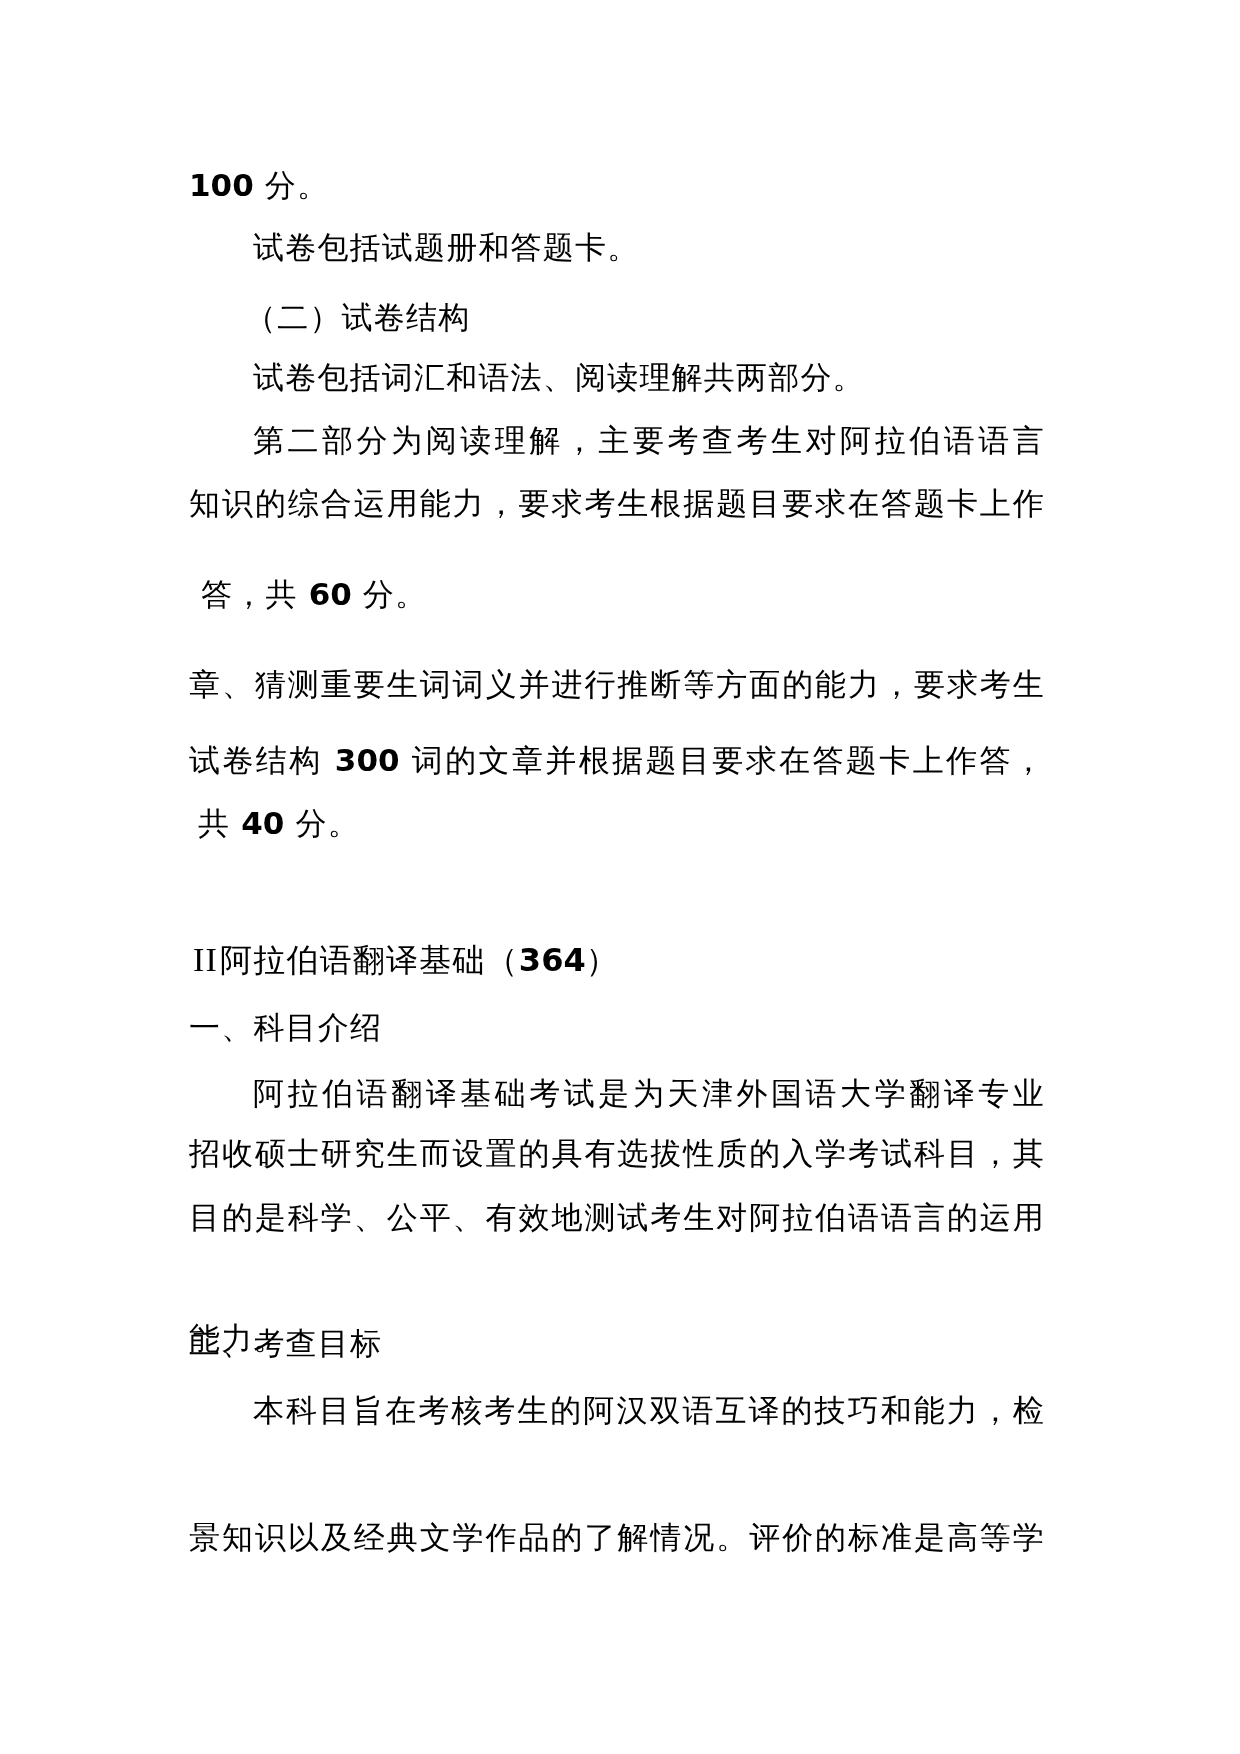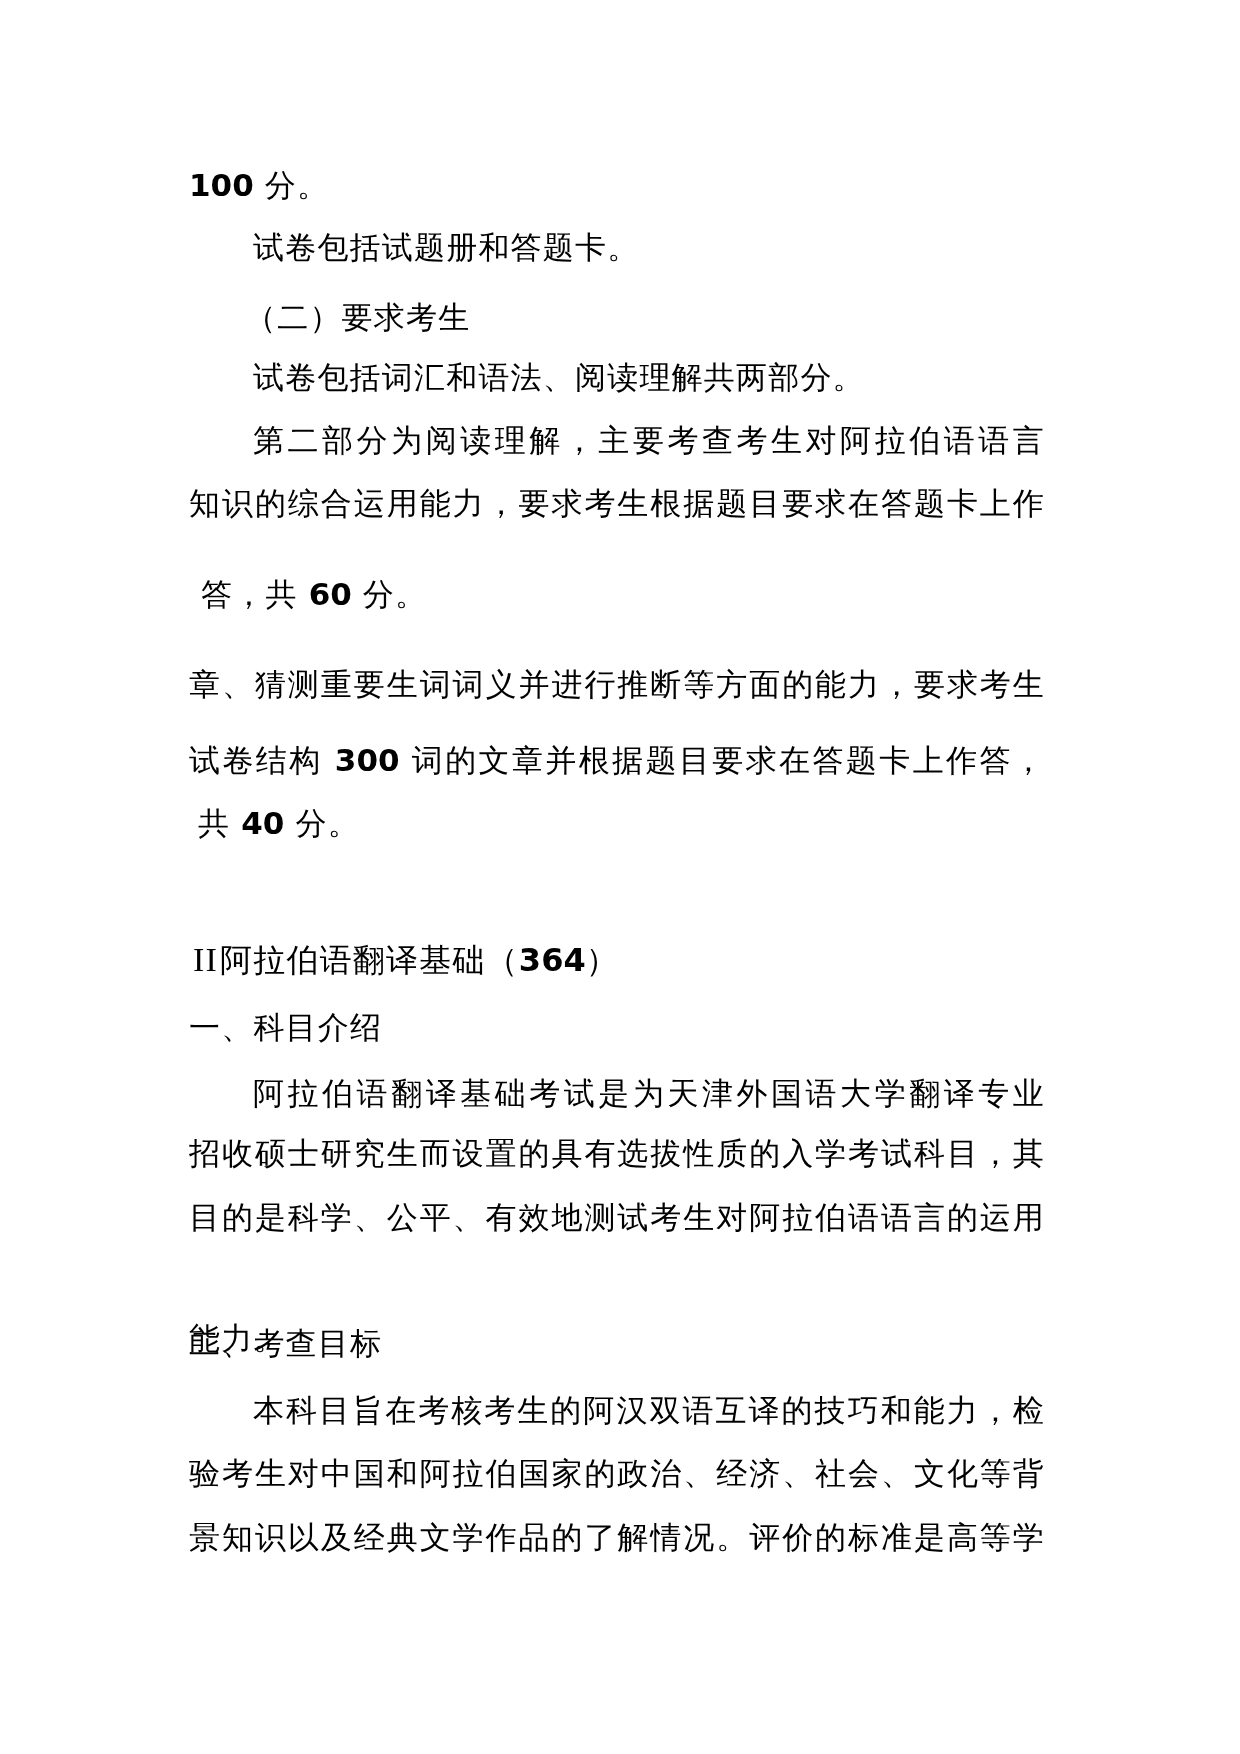--- a/index.html
+++ b/index.html
@@ -60,21 +60,21 @@
 <body>
 
 <div class="page">
 
   <div class="line" style="top:163px;">
     <span class="num">100</span><span> 分。</span>
   </div>
 
   <div class="line indent" style="top:225px;">试卷包括试题册和答题卡。</div>
 
-  <div class="line indent-paren" style="top:295px;">（二）要求考生</div>
+  <div class="line indent-paren" style="top:295px;">（二）试卷结构</div>
 
   <div class="line indent" style="top:355px;">试卷包括词汇和语法、阅读理解共两部分。</div>
 
   <div class="line indent justify" style="top:418px;">第二部分为阅读理解，主要考查考生对阿拉伯语语言</div>
   <div class="line justify" style="top:481px;">知识的综合运用能力，要求考生根据题目要求在答题卡上作</div>
   <div class="line" style="top:572px;margin-left:12px;">
     <span>答，共 </span><span class="num">60</span><span> 分。</span>
   </div>
 
   <div class="line justify" style="top:662px;">章、猜测重要生词词义并进行推断等方面的能力，要求考生</div>
@@ -92,16 +92,15 @@
   <div class="line" style="top:1005px;">一、科目介绍</div>
 
   <div class="line indent justify" style="top:1071px;">阿拉伯语翻译基础考试是为天津外国语大学翻译专业</div>
   <div class="line justify" style="top:1131px;">招收硕士研究生而设置的具有选拔性质的入学考试科目，其</div>
   <div class="line justify" style="top:1195px;">目的是科学、公平、有效地测试考生对阿拉伯语语言的运用</div>
   <div class="line" style="top:1316px;">能力。</div>
 
   <div class="line" style="top:1321px;">二、考查目标</div>
 
   <div class="line indent justify" style="top:1388px;">本科目旨在考核考生的阿汉双语互译的技巧和能力，检</div>
-  <div class="line justify" style="top:1451px;">验考生对中国和阿拉伯国家的政治、经济、社会、文化等背</div>
   <div class="line justify" style="top:1515px;">景知识以及经典文学作品的了解情况。评价的标准是高等学</div>
 
 </div>
 
 </body></html>

